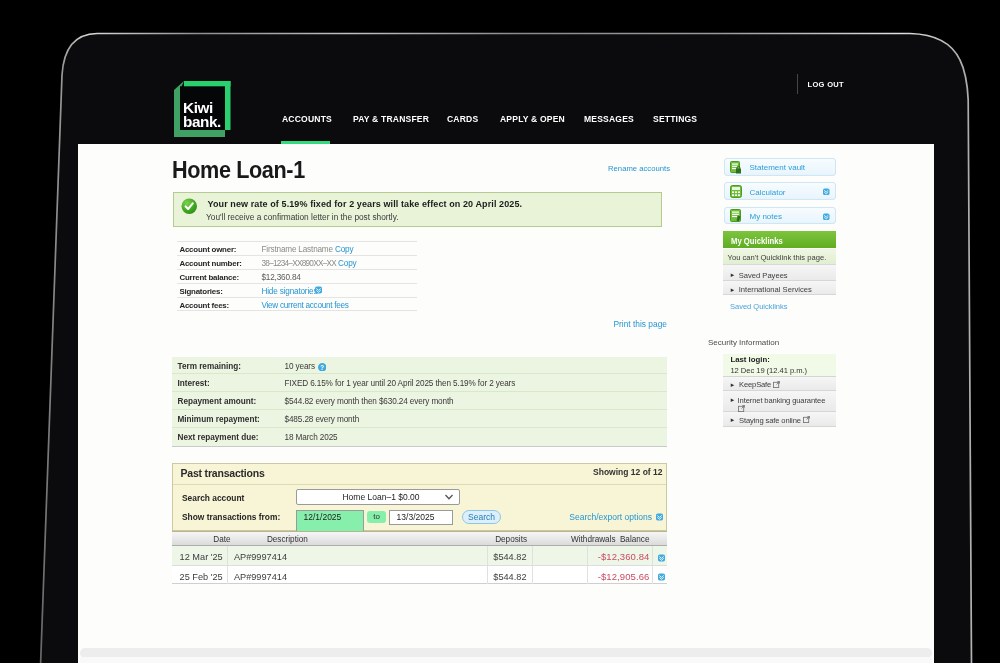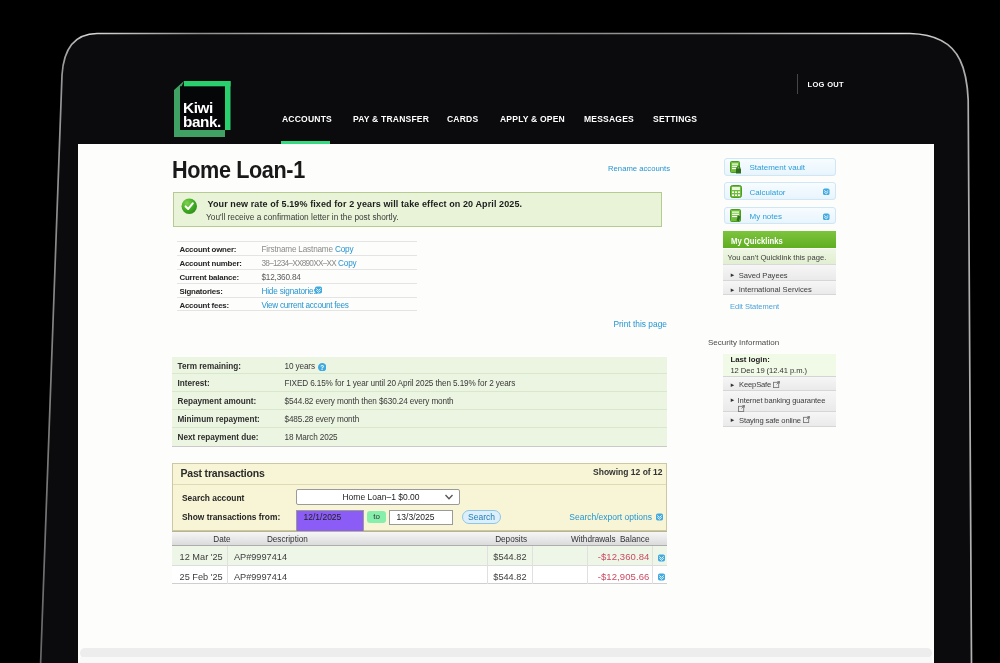--- a/index.html
+++ b/index.html
@@ -147,21 +147,21 @@
   <div class="abs" style="left:540px;top:467.3px;width:122.5px;text-align:right;font-size:8.5px;color:#333;font-weight:bold;">Showing 12 of 12</div>
   <div class="abs" style="left:173px;top:484.4px;width:493px;height:1px;background:#dedbb4;"></div>
 
   <div class="abs" style="left:182px;top:492.6px;font-size:8.4px;font-weight:bold;color:#262626;">Search account</div>
   <div class="abs" style="left:295.5px;top:489.4px;width:164px;height:16px;background:#fff;border:1px solid #9a9a9a;border-radius:2px;font-size:8.5px;color:#222;line-height:14px;padding-left:7px;text-align:center;">Home Loan–1 $0.00</div>
   <svg class="abs" style="left:443.5px;top:493.4px" width="10" height="8" viewBox="0 0 10 8">
       <path d="M1.5,2 L5,5.8 L8.5,2" fill="none" stroke="#555" stroke-width="1.3"></path>
     </svg>
 
   <div class="abs" style="left:182px;top:511.6px;font-size:8.4px;font-weight:bold;color:#262626;">Show transactions from:</div>
-  <div class="abs" style="left:295.5px;top:509.6px;width:68.2px;height:26px;background:#8b5cf6;border:1px solid #9a9a9a;font-size:8.5px;color:#222;line-height:13.5px;padding-left:7px;">12/1/2025</div>
+  <div class="abs" style="left:295.5px;top:509.6px;width:68.2px;height:26px;background:#86efac;border:1px solid #9a9a9a;font-size:8.5px;color:#222;line-height:13.5px;padding-left:7px;">12/1/2025</div>
   <div class="abs" style="left:367.2px;top:511.2px;width:18.9px;height:11.8px;background:#86efac;border-radius:3px;font-size:8px;color:#333;text-align:center;line-height:11.5px;">to</div>
   <div class="abs" style="left:388.6px;top:509.6px;width:64.8px;height:15.2px;background:#fff;border:1px solid #9a9a9a;font-size:8.5px;color:#222;line-height:13.5px;padding-left:7px;">13/3/2025</div>
   <div class="abs" style="left:462.3px;top:510.3px;width:38.4px;height:13.4px;background:#ddeffa;border:1px solid #8ec6e8;border-radius:7px;font-size:8.5px;color:#1d7db8;text-align:center;line-height:12px;">Search</div>
   <div class="abs blue" style="left:500px;top:512.3px;width:152px;text-align:right;font-size:8.5px;">Search/export options</div>
   <svg class="abs" style="left:655.5px;top:513.2px" width="7" height="8" viewBox="0 0 8 8">
       <rect width="8" height="8" rx="2" fill="#3fa9e0"></rect>
       <path d="M1.5,2.2 L4,4.4 L6.5,2.2 M1.5,4.4 L4,6.6 L6.5,4.4" stroke="#fff" stroke-width="1" fill="none"></path>
     </svg>
 
   <div class="abs" style="left:172px;top:531.2px;width:495px;height:14.7px;background:linear-gradient(#f6f6f6,#dbdbdb);border-top:1px solid #b7b492;border-bottom:1px solid #adadad;"></div>
@@ -242,21 +242,21 @@
   <div class="abs" style="left:722.8px;top:231.3px;width:113.7px;height:17.2px;background:linear-gradient(#7ec43f,#5fae20);"></div>
   <div class="abs" style="left:730.7px;top:235.6px;font-size:8.4px;font-weight:bold;color:#fff;transform:scaleX(.92);transform-origin:left;">My Quicklinks</div>
   <div class="abs" style="left:722.8px;top:248.5px;width:113.7px;height:16.2px;background:linear-gradient(#eef6e3,#e2efd1);border-bottom:1px solid #d9d9d9;"></div>
   <div class="abs side" style="left:727.6px;top:253.3px;">You can't Quicklink this page.</div>
   <div class="abs srow" style="top:264.7px;height:16.5px;"></div>
   <div class="abs srow" style="top:281.2px;height:13.8px;"></div>
   <div class="abs tri" style="left:730.7px;top:271px;">▸</div>
   <div class="abs side" style="left:738.7px;top:270.8px;">Saved Payees</div>
   <div class="abs tri" style="left:730.7px;top:285.5px;">▸</div>
   <div class="abs side" style="left:738.7px;top:285.3px;">International Services</div>
-  <div class="abs" style="left:730px;top:301.8px;font-size:7.5px;color:#4ba3d9;">Edit Statement</div>
+  <div class="abs" style="left:730px;top:301.8px;font-size:7.5px;color:#4ba3d9;">Saved Quicklinks</div>
 
   <div class="abs" style="left:687px;top:337.9px;font-size:8px;font-weight:normal;color:#4c4c4c;margin-left:21px;">Security Information</div>
   <div class="abs" style="left:722.8px;top:353.8px;width:113.7px;height:23.6px;background:#f1f9e7;border-bottom:1px solid #d4d4d4;"></div>
   <div class="abs" style="left:730.4px;top:355.4px;font-size:7.8px;font-weight:bold;color:#222;">Last login:</div>
   <div class="abs" style="left:730.4px;top:366.2px;font-size:7.6px;color:#333;letter-spacing:-0.05px;">12 Dec 19 (12.41 p.m.)</div>
   <div class="abs srow" style="top:377.4px;height:14px;"></div>
   <div class="abs srow" style="top:391.4px;height:21px;"></div>
   <div class="abs srow" style="top:412.4px;height:14.8px;"></div>
   <div class="abs tri" style="left:730.7px;top:381px;">▸</div>
   <div class="abs side" style="left:739px;top:380.4px;letter-spacing:-0.15px;">KeepSafe</div>

